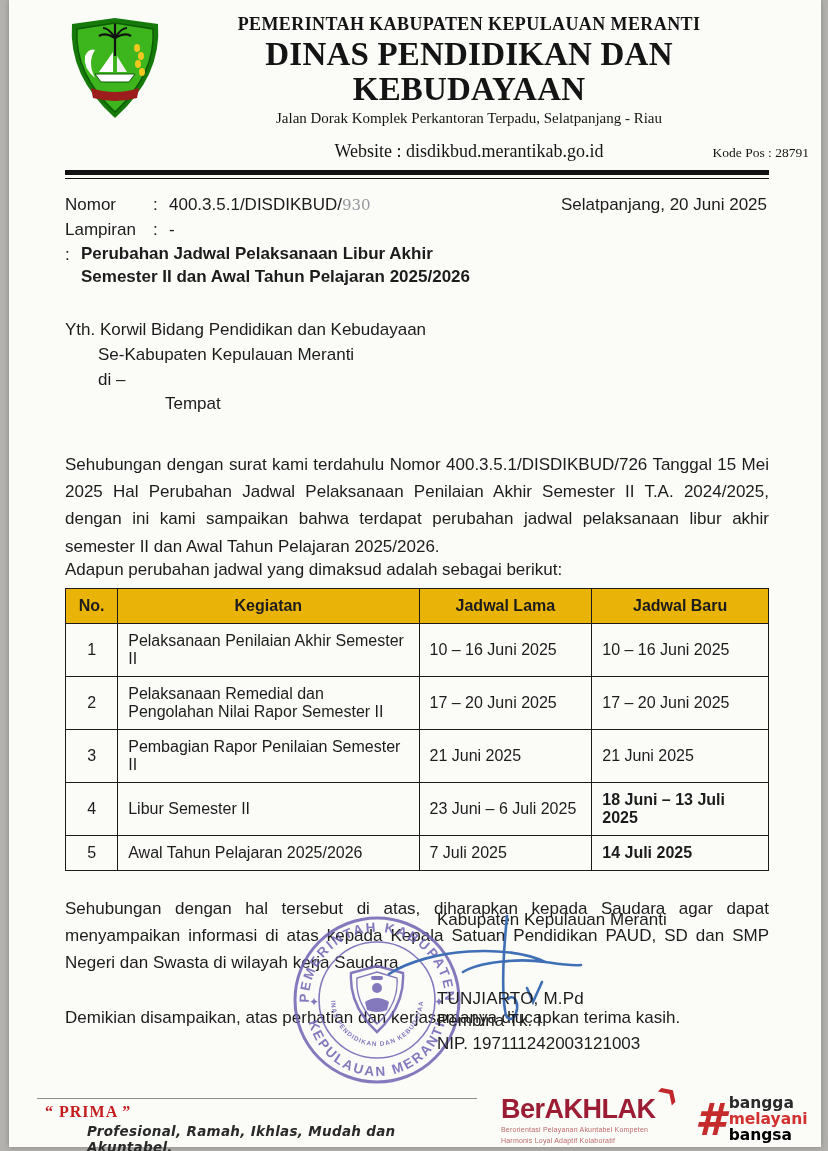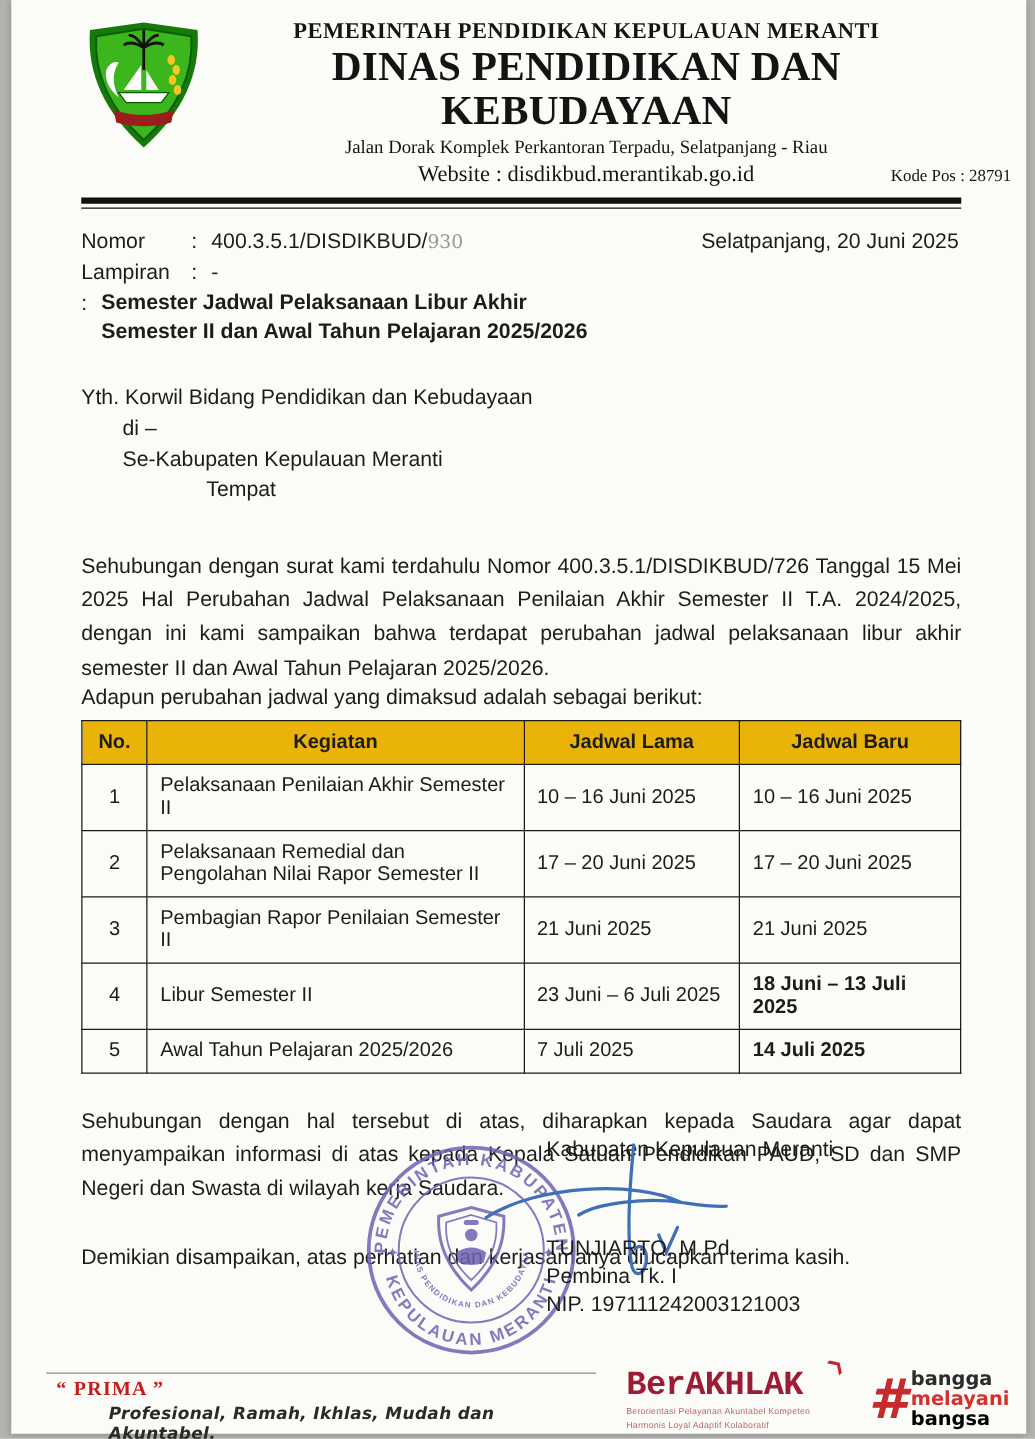--- a/index.html
+++ b/index.html
@@ -8,21 +8,21 @@
   .page { position:absolute; left:9px; top:0; width:812px; height:1147px; background:#fbfbf8; box-shadow:0 0 6px rgba(0,0,0,.25); }
   .content { position:relative; width:100%; height:100%; padding:12px 52px 0 56px; }
 
   
   .letterhead { display:flex; align-items:flex-start; }
   .logo-wrap { width:104px; flex:0 0 104px; padding-top:4px; }
   .head-text { flex:1; text-align:center; font-family:"Liberation Serif", serif; color:#141414; }
   .head-line1 { font-size:18px; font-weight:bold; letter-spacing:.4px; margin-top:2px; }
   .head-line2 { font-size:33px; font-weight:bold; letter-spacing:.2px; line-height:1.05; margin-top:2px; }
   .head-line3 { font-size:15px; margin-top:4px; }
-  .head-line4row { position:relative; margin-top:2px; }
+  .head-line4row { position:relative; margin-top:14px; }
   .head-line4 { font-size:18px; }
   .kode-pos { position:absolute; right:-40px; top:4px; font-size:13.5px; }
   .head-rule { margin-top:8px; border-top:5px solid #111; border-bottom:1.5px solid #111; height:9px; }
 
   
   .meta { position:relative; margin-top:14px; font-size:17px; line-height:1.45; }
   .meta-row { display:flex; }
   .meta-label { width:88px; flex:0 0 88px; }
   .meta-colon { width:16px; flex:0 0 16px; }
   .meta-value {}
@@ -60,21 +60,21 @@
   .stamp-svg { position:absolute; left:282px; top:16px; opacity:.85; }
   .sign-svg { position:absolute; left:350px; top:14px; }
 
   
   .footer { position:absolute; left:0; top:1090px; width:812px; height:57px; }
   .motto { position:absolute; left:28px; top:8px; width:440px; border-top:1.5px solid #8d8d8d; border-bottom:2px solid #7f7f7f; padding:4px 0 7px 8px; }
   .motto-title { color:#c41d1d; font-weight:bold; font-family:"Liberation Serif", serif; font-size:16px; letter-spacing:1px; }
   .motto-text { font-family:"DejaVu Sans", sans-serif; font-style:italic; font-weight:bold; font-size:13.5px; color:#2a2a2a; padding-left:42px; margin-top:2px; letter-spacing:.3px; }
 
   .berakhlak { position:absolute; left:492px; top:6px; width:180px; }
-  .berakhlak-title { position:relative; font-size:27px; font-weight:900; color:#9c1d33; letter-spacing:-.5px; font-family:Liberation Mono, monospace; line-height:1; }
+  .berakhlak-title { position:relative; font-size:27px; font-weight:900; color:#9c1d33; letter-spacing:-.5px; font-family:Liberation Sans, sans-serif; line-height:1; }
   .berakhlak-chevron { position:absolute; right:6px; top:-12px; color:#c1272d; font-size:19px; font-weight:900; transform:rotate(-45deg); }
   .berakhlak-sub { font-size:7px; color:#bb6a6a; line-height:1.5; margin-top:2px; letter-spacing:.2px; }
 
   .bangga { position:absolute; left:686px; top:6px; display:flex; align-items:center; }
   .bangga-hash { font-style:italic; font-weight:900; font-size:44px; color:#c62b2b; line-height:.9; margin-right:3px; font-family:"DejaVu Sans", sans-serif; }
   .bangga-words { font-weight:800; font-size:15.5px; line-height:1.02; font-family:"DejaVu Sans", sans-serif; }
   .bangga-w1 { color:#2b2b2b; }
   .bangga-w2 { color:#d33030; }
   .bangga-w3 { color:#000000; }
 </style>
@@ -104,21 +104,21 @@
           <g fill="#f4c81e">
             <ellipse cx="72" cy="32" rx="3" ry="4"></ellipse>
             <ellipse cx="76" cy="40" rx="3" ry="4"></ellipse>
             <ellipse cx="73" cy="48" rx="3" ry="4"></ellipse>
             <ellipse cx="77" cy="56" rx="3" ry="4"></ellipse>
           </g>
           <path d="M26 72 Q50 80 74 72 L72 82 Q50 88 28 82 Z" fill="#9d1c1c"></path>
         </svg>
       </div>
       <div class="head-text">
-        <div class="head-line1">PEMERINTAH PENDIDIKAN KEPULAUAN MERANTI</div>
+        <div class="head-line1">PEMERINTAH KABUPATEN KEPULAUAN MERANTI</div>
         <div class="head-line2">DINAS PENDIDIKAN DAN KEBUDAYAAN</div>
         <div class="head-line3">Jalan Dorak Komplek Perkantoran Terpadu, Selatpanjang - Riau</div>
         <div class="head-line4row">
           <div class="head-line4">Website : disdikbud.merantikab.go.id</div>
           <div class="kode-pos">Kode Pos : 28791</div>
         </div>
       </div>
     </div>
     <div class="head-rule"></div>
 
@@ -130,30 +130,30 @@
         <span class="meta-value"><span>400.3.5.1/DISDIKBUD/</span><span class="handwritten">930</span></span>
       </div>
       <div class="meta-row">
         <span class="meta-label">Lampiran</span>
         <span class="meta-colon">:</span>
         <span class="meta-value">-</span>
       </div>
       <div class="meta-row">
         <span class="meta-colon">:</span>
         <span class="meta-value subject">
-          <span>Semester Jadwal Pelaksanaan Libur Akhir</span><br>
+          <span>Perubahan Jadwal Pelaksanaan Libur Akhir</span><br>
           <span>Semester II dan Awal Tahun Pelajaran 2025/2026</span>
         </span>
       </div>
     </div>
 
     <div class="addressee">
       <div>Yth. Korwil Bidang Pendidikan dan Kebudayaan</div>
+      <div class="addr-indent1">Se-Kabupaten Kepulauan Meranti</div>
       <div class="addr-indent1">di –</div>
-      <div class="addr-indent1">Se-Kabupaten Kepulauan Meranti</div>
       <div class="addr-indent2">Tempat</div>
     </div>
 
     <p class="para p1">Sehubungan dengan surat kami terdahulu Nomor 400.3.5.1/DISDIKBUD/726 Tanggal 15 Mei 2025 Hal Perubahan Jadwal Pelaksanaan Penilaian Akhir Semester II T.A. 2024/2025, dengan ini kami sampaikan bahwa terdapat perubahan jadwal pelaksanaan libur akhir semester II dan Awal Tahun Pelajaran 2025/2026.</p>
     <p class="table-intro">Adapun perubahan jadwal yang dimaksud adalah sebagai berikut:</p>
 
     <table class="schedule">
       <thead>
         <tr>
           <th>No.</th>

